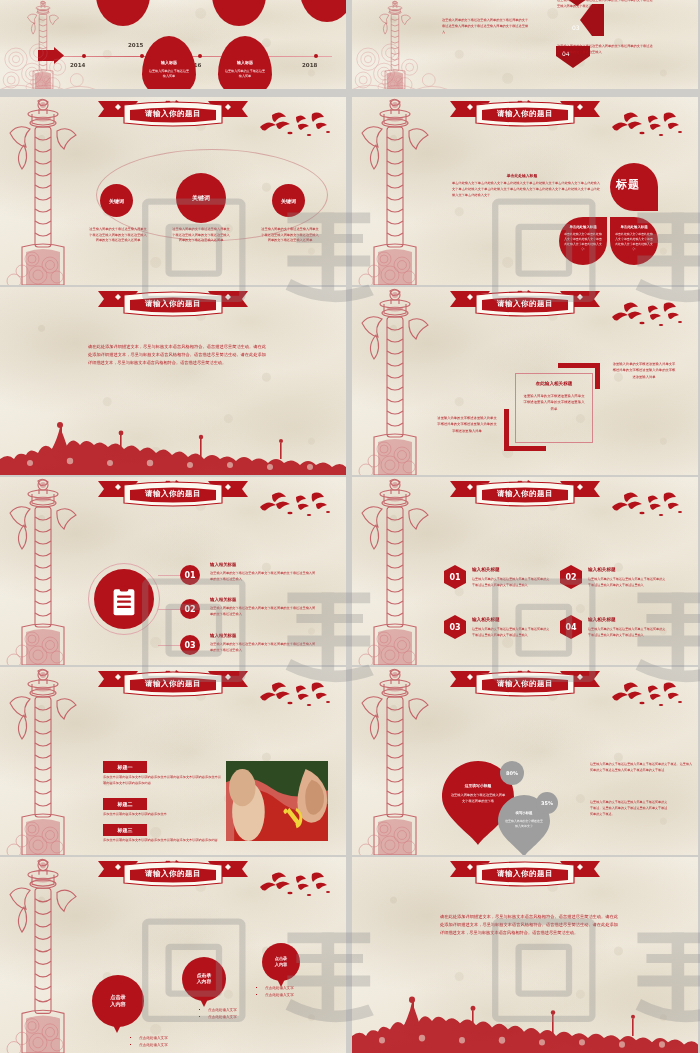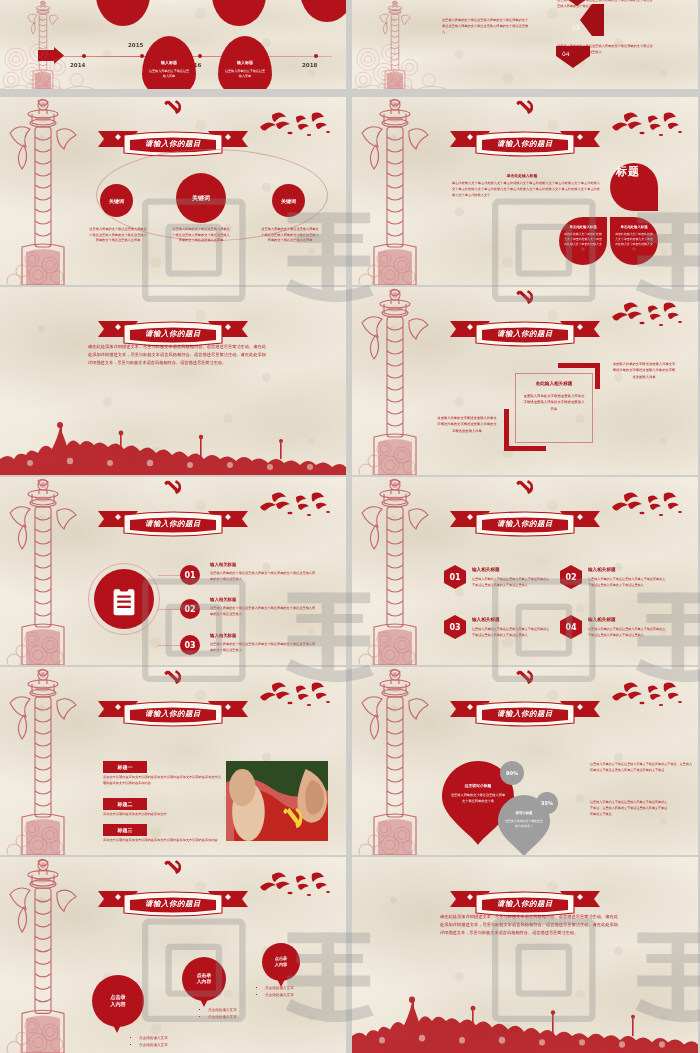--- a/index.html
+++ b/index.html
@@ -34,21 +34,21 @@
       radial-gradient(circle at 90% 82%, rgba(185,170,145,.14) 0 3px, transparent 4px),
       radial-gradient(circle at 45% 88%, rgba(180,165,140,.13) 0 5px, transparent 6px),
       radial-gradient(circle at 66% 70%, rgba(175,162,138,.12) 0 4px, transparent 5px);
     background-size:100% 100%;}
 
   
   .huabiao{position:absolute;left:2px;top:0;width:82px;height:100%;opacity:.92;}
   .huabiao svg{width:100%;height:100%;}
 
   
-  .ribbon{position:absolute;left:50%;transform:translateX(-50%);top:30px;width:158px;height:32px;font-style:italic;}
+  .ribbon{position:absolute;left:50%;transform:translateX(-50%);top:0;width:158px;height:32px;}
   .ribbon svg{width:100%;height:100%;}
   .ribbon .rib-text{
     position:absolute;left:0;right:0;top:12px;text-align:center;
     font-size:7.5px;font-weight:bold;color:#ffffff;letter-spacing:.5px;
     text-shadow:0 0 1px #9e1118;}
 
   
   .emblem{position:absolute;left:50%;margin-left:-10px;top:2px;width:20px;height:16px;}
   .emblem svg{width:100%;height:100%;}
 
@@ -448,21 +448,21 @@
     <div class="doves">
       <svg viewBox="0 0 80 36">
           <use href="#sym-doves"></use>
         </svg>
     </div>
 
     <div class="hdr-red" style="position:absolute;left:100px;top:76px;width:140px;font-size:3.8px;text-align:center">单击此处输入标题</div>
     <div class="ph" style="position:absolute;left:100px;top:84px;width:148px;font-size:3.2px;line-height:1.8;text-align:justify">单击此处输入文字单击此处输入文字单击此处输入文字单击此处输入文字单击此处输入文字单击此处输入文字单击此处输入文字单击此处输入文字单击此处输入文字单击此处输入文字单击此处输入文字单击此处输入文字单击此处输入文字</div>
 
     <div class="petal" style="left:258px;top:66px;width:48px;height:48px;border-radius:50% 50% 0 50%;transform:rotate(0deg)">
-      <div class="bigtitle" style="left:6px;top:1px">标题</div>
+      <div class="bigtitle" style="left:6px;top:14px">标题</div>
     </div>
     <div class="petal" style="left:207px;top:120px;width:48px;height:48px;border-radius:50% 0 50% 50%">
       <div class="pt">单击此处输入标题</div>
       <div class="pb">单击此处输入文字单击此处输入文字单击此处输入文字单击此处输入文字单击此处输入文字</div>
     </div>
     <div class="petal" style="left:258px;top:120px;width:48px;height:48px;border-radius:0 50% 50% 50%">
       <div class="pt">单击此处输入标题</div>
       <div class="pb">单击此处输入文字单击此处输入文字单击此处输入文字单击此处输入文字单击此处输入文字</div>
     </div>
   </div>

